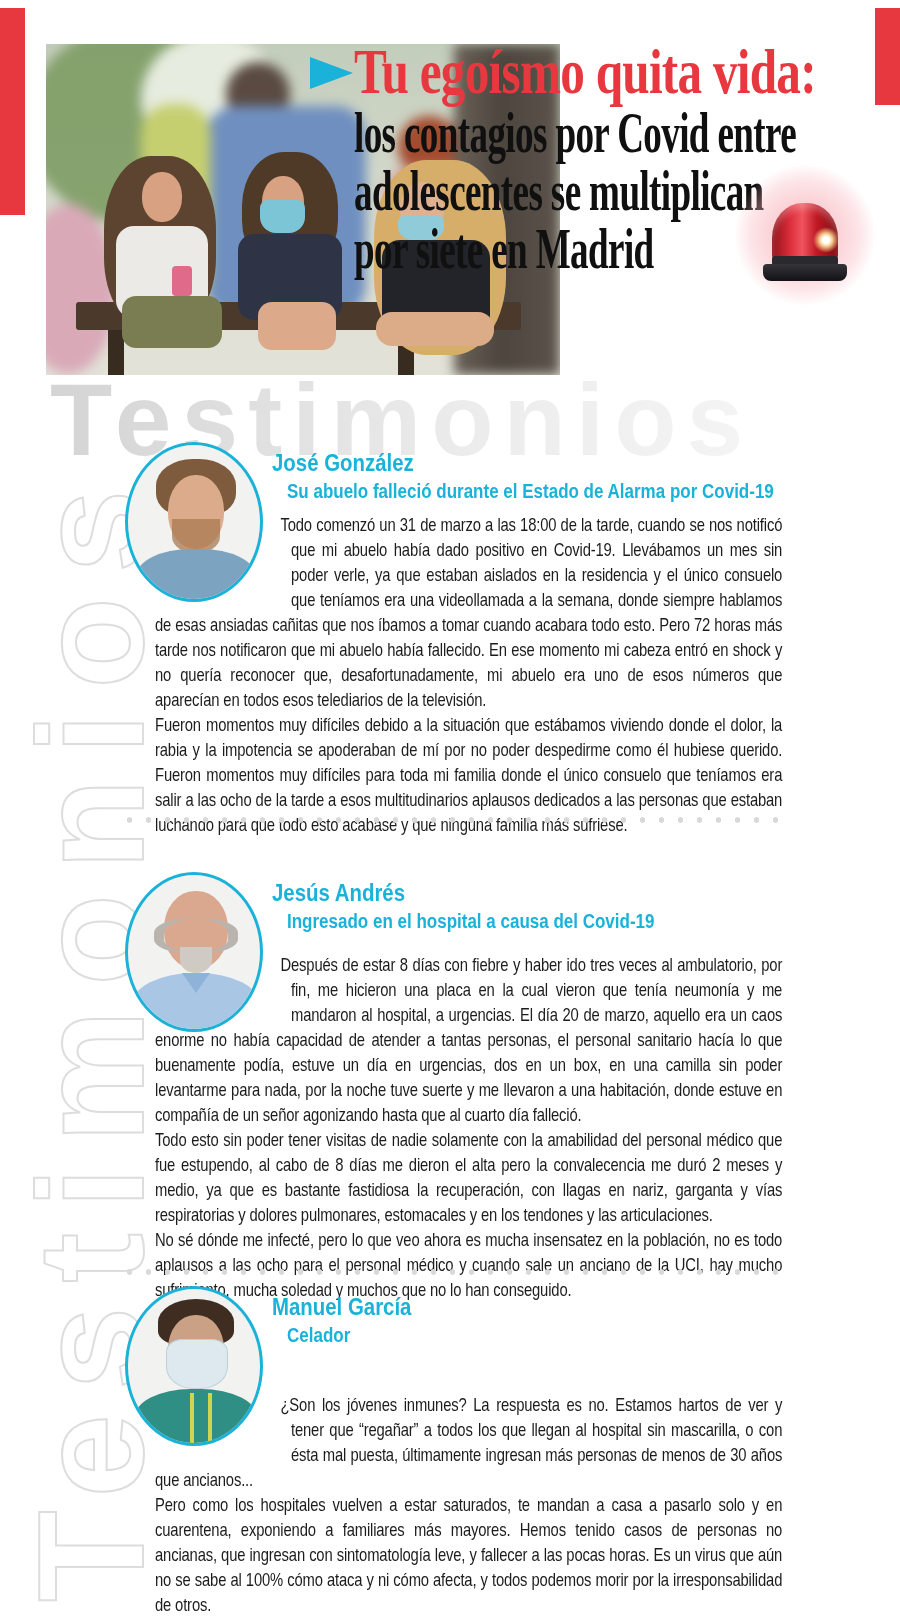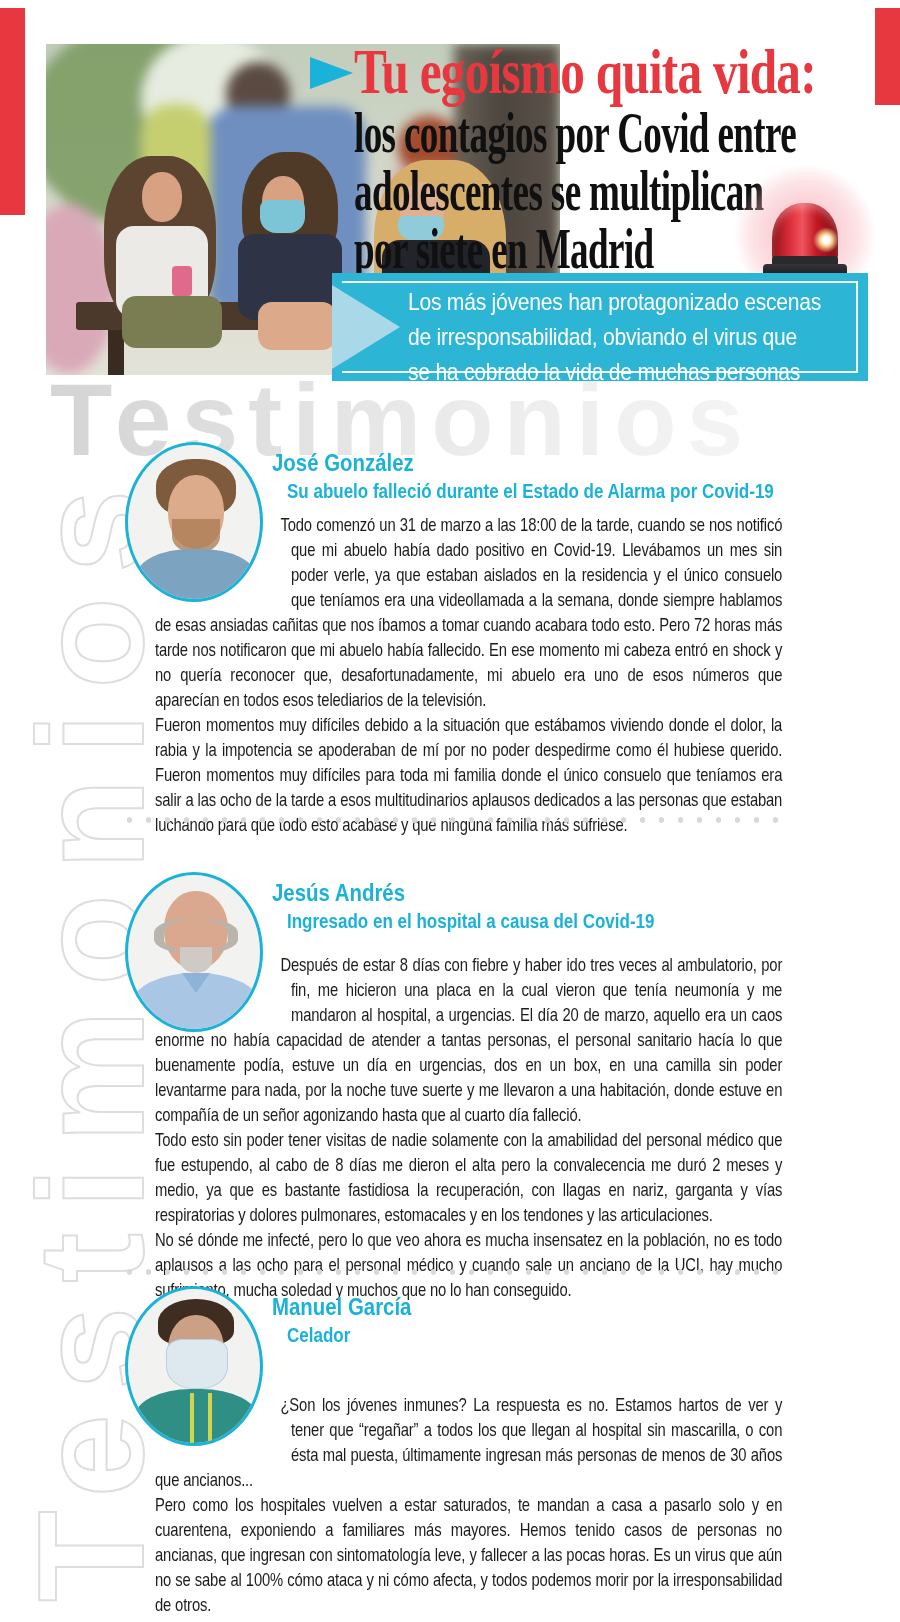--- a/index.html
+++ b/index.html
@@ -159,29 +159,20 @@
   </div>
 
   <div class="siren" data-interactable="false">
     <div class="glow"></div>
       <div class="dome"></div>
       <div class="flare"></div>
     <div class="base1"></div>
       <div class="base2"></div>
   </div>
 
-  <div class="callout" data-interactable="false">
-    <div class="inner" data-interactable="false"></div>
-    <div class="callout-arrow" data-interactable="false"></div>
-    <div class="txt" data-interactable="false">
-      <div data-interactable="false">Los más jóvenes han protagonizado escenas</div>
-      <div data-interactable="false">de irresponsabilidad, obviando el virus que</div>
-      <div data-interactable="false">se ha cobrado la vida de muchas personas</div>
-    </div>
-  </div>
 
   <section class="testimonial t1" data-interactable="false">
     <div class="avatar" data-interactable="false">
       <div class="av jose-hair"></div>
         <div class="av jose-face"></div>
       <div class="av jose-beard"></div>
         <div class="av jose-shirt"></div>
     </div>
     <div class="t-name" data-interactable="false">José González</div>
     <div class="t-role" data-interactable="false">Su abuelo falleció durante el Estado de Alarma por Covid-19</div>

